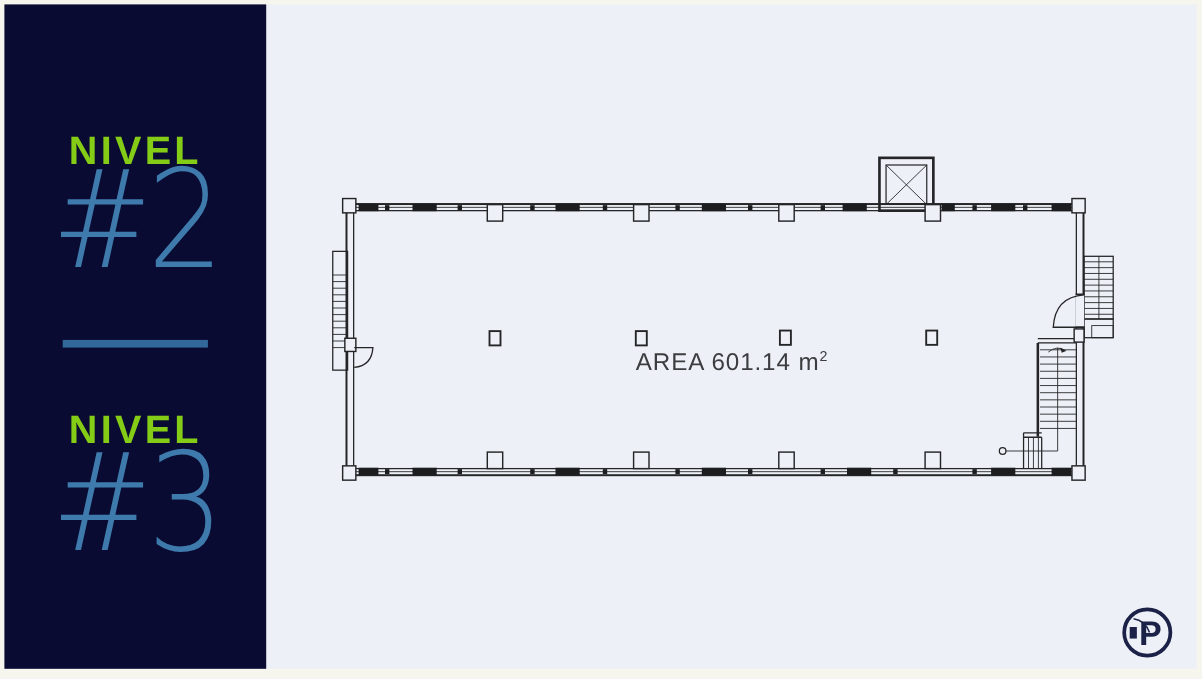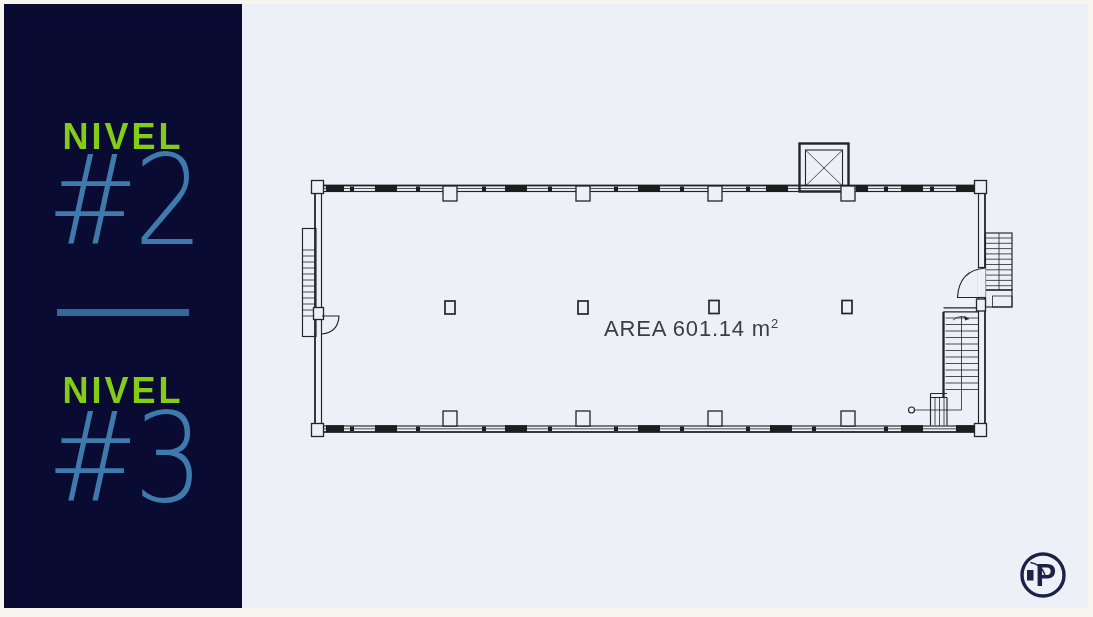--- a/index.html
+++ b/index.html
@@ -37,21 +37,21 @@
   .plan-svg{position:absolute;left:0;top:0;}
   .w0{stroke:#232527;stroke-width:0.8;fill:none;}
   .w1{stroke:#232527;stroke-width:1.15;fill:none;}
   .w2{stroke:#232527;stroke-width:1.8;fill:none;}
   .w3{stroke:#232527;stroke-width:2.3;fill:none;}
   .seg{fill:#1b1d1f;}
   .colbox{fill:#edf0f6;stroke:#232527;stroke-width:1.3;}
   .colint{fill:#edf0f6;stroke:#232527;stroke-width:1.7;}
   .blank{fill:#edf0f6;}
   .area-label{
-    position:absolute;left:604px;top:316px;
+    position:absolute;left:578px;top:316px;
     font-size:22px;color:#3b3d40;letter-spacing:0.8px;white-space:nowrap;
   }
   .area-label sup{font-size:13px;}
   .logo{position:absolute;left:1018px;top:550px;width:50px;height:50px;}
 </style>
 </head>
 <body>
 
 <div class="slide">
 

